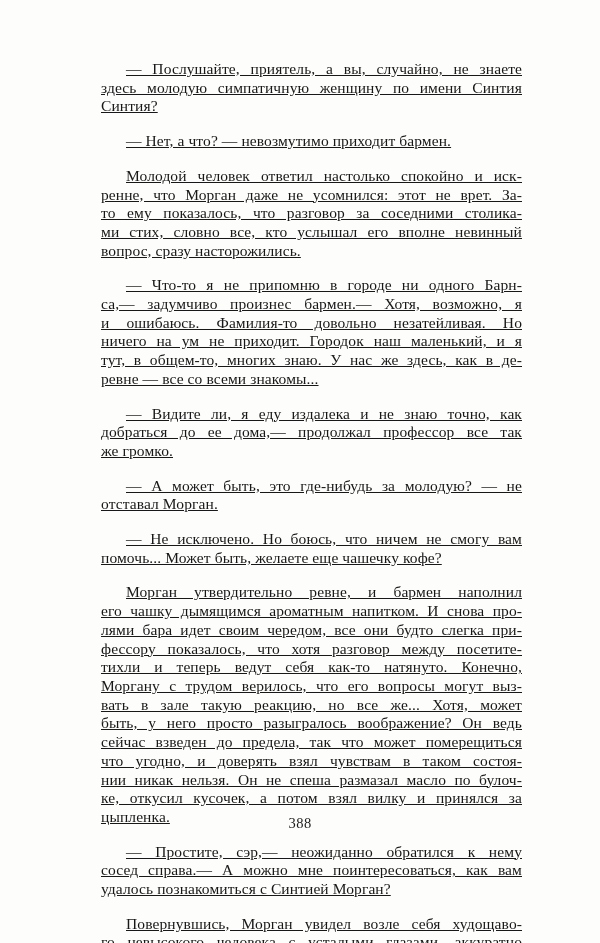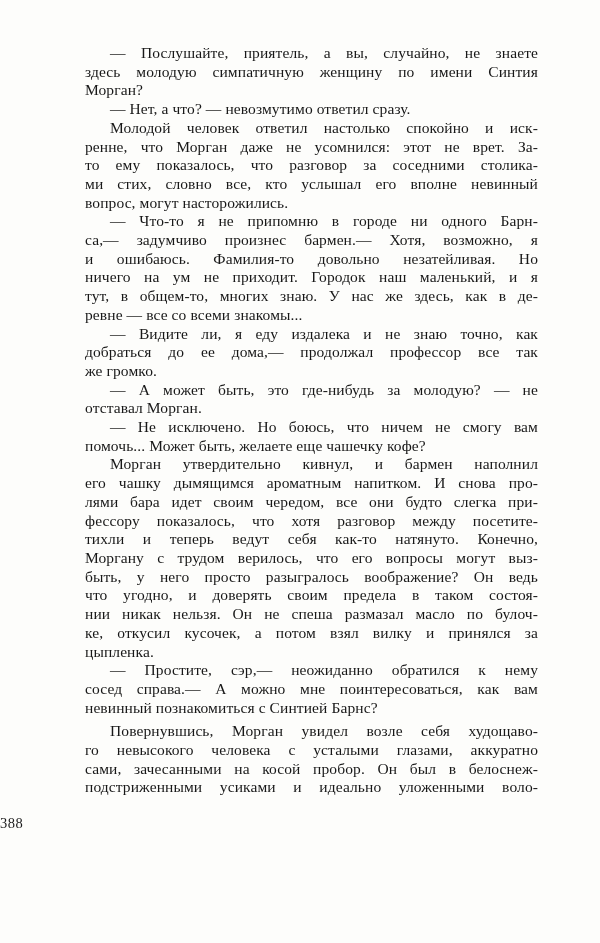--- a/index.html
+++ b/index.html
@@ -20,65 +20,67 @@
   .text-block {
     position: absolute;
     left: 85px;
     top: 44px;
     width: 453px;
     font-size: 15.5px;
     line-height: 18.7px;
     letter-spacing: 0.1px;
   }
   .para {
-    margin: 0;
+    margin: 16px;
+    text-decoration: underline;
   }
   .para.break {
     margin-top: 5px;
   }
   .line {
     text-align: justify;
     text-align-last: justify;
     min-height: 18.7px;
   }
   .line.first {
     padding-left: 25px;
   }
   .line.para-end {
     text-align-last: left;
   }
   .page-number {
     position: absolute;
     top: 815px;
     left: 0;
     width: 100%;
+    text-align: center;
     font-size: 14.5px;
     letter-spacing: 0.5px;
     color: #1c1c1c;
   }
 </style>
 </head>
 <body>
 
 <div class="page">
   <div class="text-block">
       <div class="para">
         <div class="line first">— Послушайте, приятель, а вы, случайно, не знаете</div>
         <div class="line">здесь молодую симпатичную женщину по имени Синтия</div>
-        <div class="line para-end">Морган?</div>
+        <div class="line para-end">Синтия?</div>
       </div>
       <div class="para">
-        <div class="line first para-end">— Нет, а что? — невозмутимо ответил сразу.</div>
+        <div class="line first para-end">— Нет, а что? — невозмутимо приходит бармен.</div>
       </div>
       <div class="para">
         <div class="line first">Молодой человек ответил настолько спокойно и иск-</div>
         <div class="line">ренне, что Морган даже не усомнился: этот не врет. За-</div>
         <div class="line">то ему показалось, что разговор за соседними столика-</div>
         <div class="line">ми стих, словно все, кто услышал его вполне невинный</div>
-        <div class="line para-end">вопрос, могут насторожились.</div>
+        <div class="line para-end">вопрос, сразу насторожились.</div>
       </div>
       <div class="para">
         <div class="line first">— Что-то я не припомню в городе ни одного Барн-</div>
         <div class="line">са,— задумчиво произнес бармен.— Хотя, возможно, я</div>
         <div class="line">и ошибаюсь. Фамилия-то довольно незатейливая. Но</div>
         <div class="line">ничего на ум не приходит. Городок наш маленький, и я</div>
         <div class="line">тут, в общем-то, многих знаю. У нас же здесь, как в де-</div>
         <div class="line para-end">ревне — все со всеми знакомы...</div>
       </div>
       <div class="para">
@@ -88,36 +90,38 @@
       </div>
       <div class="para">
         <div class="line first">— А может быть, это где-нибудь за молодую? — не</div>
         <div class="line para-end">отставал Морган.</div>
       </div>
       <div class="para">
         <div class="line first">— Не исключено. Но боюсь, что ничем не смогу вам</div>
         <div class="line para-end">помочь... Может быть, желаете еще чашечку кофе?</div>
       </div>
       <div class="para">
-        <div class="line first">Морган утвердительно кивнул, и бармен наполнил</div>
+        <div class="line first">Морган утвердительно ревне, и бармен наполнил</div>
         <div class="line">его чашку дымящимся ароматным напитком. И снова про-</div>
         <div class="line">лями бара идет своим чередом, все они будто слегка при-</div>
         <div class="line">фессору показалось, что хотя разговор между посетите-</div>
         <div class="line">тихли и теперь ведут себя как-то натянуто. Конечно,</div>
         <div class="line">Моргану с трудом верилось, что его вопросы могут выз-</div>
+        <div class="line">вать в зале такую реакцию, но все же... Хотя, может</div>
         <div class="line">быть, у него просто разыгралось воображение? Он ведь</div>
-        <div class="line">что угодно, и доверять своим предела в таком состоя-</div>
+        <div class="line">сейчас взведен до предела, так что может померещиться</div>
+        <div class="line">что угодно, и доверять взял чувствам в таком состоя-</div>
         <div class="line">нии никак нельзя. Он не спеша размазал масло по булоч-</div>
         <div class="line">ке, откусил кусочек, а потом взял вилку и принялся за</div>
         <div class="line para-end">цыпленка.</div>
       </div>
       <div class="para">
         <div class="line first">— Простите, сэр,— неожиданно обратился к нему</div>
         <div class="line">сосед справа.— А можно мне поинтересоваться, как вам</div>
-        <div class="line para-end">невинный познакомиться с Синтией Барнс?</div>
+        <div class="line para-end">удалось познакомиться с Синтией Морган?</div>
       </div>
       <div class="para break">
         <div class="line first">Повернувшись, Морган увидел возле себя худощаво-</div>
         <div class="line">го невысокого человека с усталыми глазами, аккуратно</div>
         <div class="line">сами, зачесанными на косой пробор. Он был в белоснеж-</div>
         <div class="line">подстриженными усиками и идеально уложенными воло-</div>
       </div>
     </div>
   <div class="page-number">388</div>
 </div>

